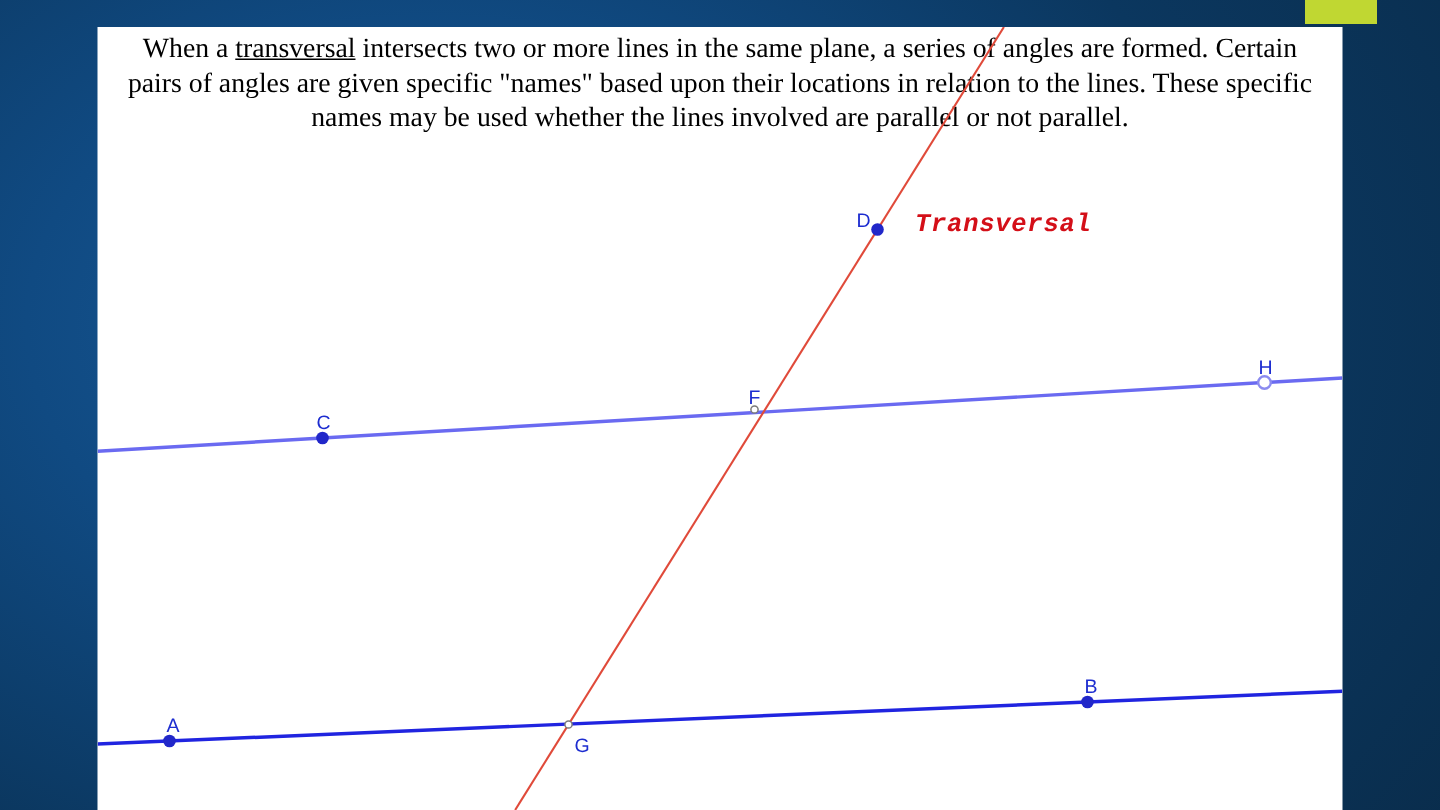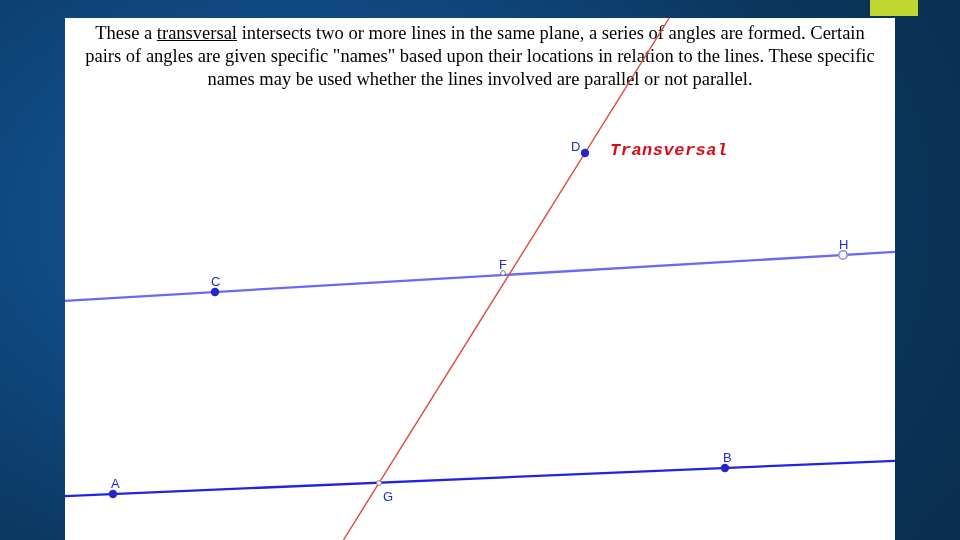--- a/index.html
+++ b/index.html
@@ -65,21 +65,21 @@
 </style>
 </head>
 <body>
 
 <div class="slide-bg"></div>
 <div class="accent-tab"></div>
 
 <div class="content-panel">
 
   <div class="paragraph">
-    <span>These a </span><span class="underline">transversal</span><span> intersects two or more lines in the same plane, a series of angles are formed. Certain pairs of angles are given specific "names" based upon their locations in relation to the lines. These specific names may be used whether the lines involved are parallel or not parallel.</span>
+    <span>When a </span><span class="underline">transversal</span><span> intersects two or more lines in the same plane, a series of angles are formed. Certain pairs of angles are given specific "names" based upon their locations in relation to the lines. These specific names may be used whether the lines involved are parallel or not parallel.</span>
   </div>
 
   <svg id="diagram-svg" width="830" height="522">
       <line x1="0" y1="478.03921568627453" x2="830" y2="442.77777777777777" stroke="#2024e0" stroke-width="2.3"></line>
       <line x1="0" y1="282.8375796178344" x2="830" y2="233.93630573248407" stroke="#6a6af1" stroke-width="2.3"></line>
       <line x1="604.2727272727273" y1="0" x2="278.41818181818184" y2="522" stroke="#e04a3a" stroke-width="1.4"></line>
       <circle cx="48" cy="476" r="4.2" fill="#2127c9"></circle>
       <circle cx="660" cy="450" r="4.2" fill="#2127c9"></circle>
       <circle cx="150" cy="274" r="4.2" fill="#2127c9"></circle>
       <circle cx="520" cy="135" r="4.2" fill="#2127c9"></circle>

